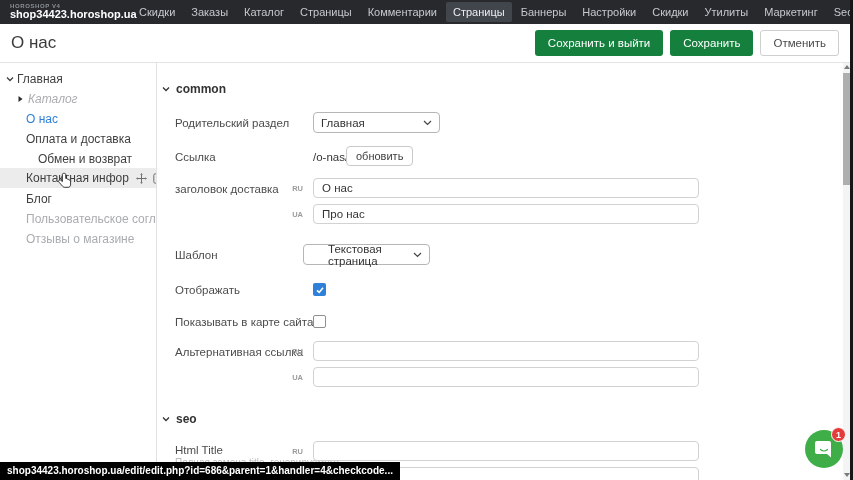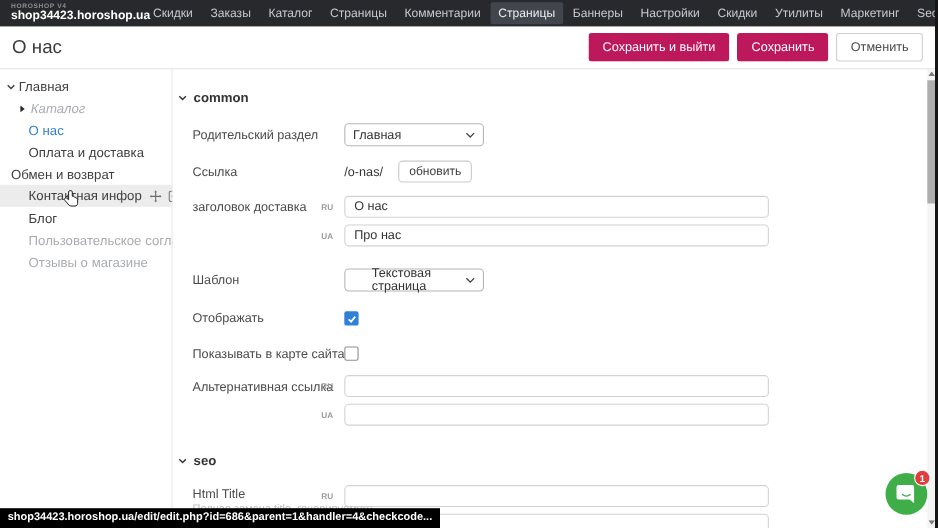--- a/index.html
+++ b/index.html
@@ -16,21 +16,21 @@
   .nav { display:flex; align-items:center; gap:2px; margin-left:4px; }
   .nav-item { font-size:11px; color:#c6c9ce; padding:4px 7px; border-radius:2px; cursor:pointer; white-space:nowrap; }
   .nav-item.active { background:#41464d; color:#eceef1; }
 
   
   .pageheader { position:absolute; top:24px; left:0; width:853px; height:39px; background:#fff;
                 border-bottom:1px solid #e4e4e4; display:flex; align-items:center; z-index:4; }
   .page-title { font-size:17px; color:#3b3b3b; margin-left:11px; }
   .header-buttons { margin-left:auto; margin-right:14px; display:flex; gap:7px; }
   .btn { font-family:inherit; font-size:11.5px; padding:6px 12px; border-radius:3px; border:1px solid transparent; cursor:pointer; }
-  .btn-primary { background:#be185d; color:#fff; }
+  .btn-primary { background:#15803d; color:#fff; }
   .btn-secondary { background:#fff; color:#4a4a4a; border-color:#cfcfcf; }
 
   
   .sidebar { position:absolute; top:63px; left:0; width:156px; bottom:0; background:#fff; }
   .vdivider { position:absolute; top:63px; left:156px; width:1px; bottom:0; background:#e2e2e2; }
   .tree-item { position:absolute; left:0; width:156px; height:17px; font-size:12px; color:#3f3f3f;
                display:flex; align-items:center; cursor:pointer; white-space:nowrap; }
   .tree-item.selected { color:#2f80d9; }
   .tree-item.disabled { color:#a9acb0; }
   .tree-item.hovered { background:#ececec; height:20px; }
@@ -134,21 +134,21 @@
       </span>
       <span style="margin-left:3px;font-style:italic;">Каталог</span>
     </div>
     <div class="tree-item selected" style="top:47px;">
       <span style="margin-left:26px;">О нас</span>
     </div>
     <div class="tree-item" style="top:67px;">
       <span style="margin-left:26px;">Оплата и доставка</span>
     </div>
     <div class="tree-item" style="top:87px;">
-      <span style="margin-left:10px;">Обмен и возврат</span>
+      <span style="margin-left:38px;">Обмен и возврат</span>
     </div>
     <div class="tree-item hovered" style="top:105px;">
       <span style="margin-left:26px;">Контактная инфор</span>
       <span class="tree-icons">
         <span class="tw">
           <svg width="11" height="11" viewBox="0 0 11 11" stroke="#6e6e6e" stroke-width="1" fill="#6e6e6e">
               <line x1="5.5" y1="1.5" x2="5.5" y2="9.5"></line>
               <line x1="1.5" y1="5.5" x2="9.5" y2="5.5"></line>
               <path d="M5.5 0l1.3 1.8H4.2z" stroke="none"></path>
               <path d="M5.5 11L4.2 9.2h2.6z" stroke="none"></path>
@@ -204,30 +204,30 @@
       <span>Главная</span>
       <span class="chev">
         <svg width="9" height="6" viewBox="0 0 9 6">
             <path d="M1 1l3.5 3.5L8 1" fill="none" stroke="#444" stroke-width="1.2"></path>
           </svg>
       </span>
     </div>
 
     <div class="flabel" style="left:18px; top:88px;">Ссылка</div>
     <div class="link-value" style="left:156px; top:88px;">/o-nas/</div>
-    <button class="mini-btn" style="left:205px; top:83px;">обновить</button>
+    <button class="mini-btn" style="left:189px; top:83px;">обновить</button>
 
     <div class="flabel" style="left:18px; top:120px;">заголовок доставка</div>
     <div class="lang-badge" style="left:132px; top:121px;">RU</div>
     <input class="tinput" style="left: 156px; top: 115px;" value="О нас">
     <div class="lang-badge" style="left:132px; top:147px;">UA</div>
     <input class="tinput" style="left: 156px; top: 141px;" value="Про нас">
 
     <div class="flabel" style="left:18px; top:186px;">Шаблон</div>
-    <div class="selectbox" style="left:156px; top:181px;padding-left:24px;">
+    <div class="selectbox" style="left:146px; top:181px;padding-left:24px;">
       <span>Текстовая страница</span>
       <span class="chev">
         <svg width="9" height="6" viewBox="0 0 9 6">
             <path d="M1 1l3.5 3.5L8 1" fill="none" stroke="#444" stroke-width="1.2"></path>
           </svg>
       </span>
     </div>
 
     <div class="flabel" style="left:18px; top:221px;">Отображать</div>
     <div class="checkbox checked" style="left:156px; top:220px;">

